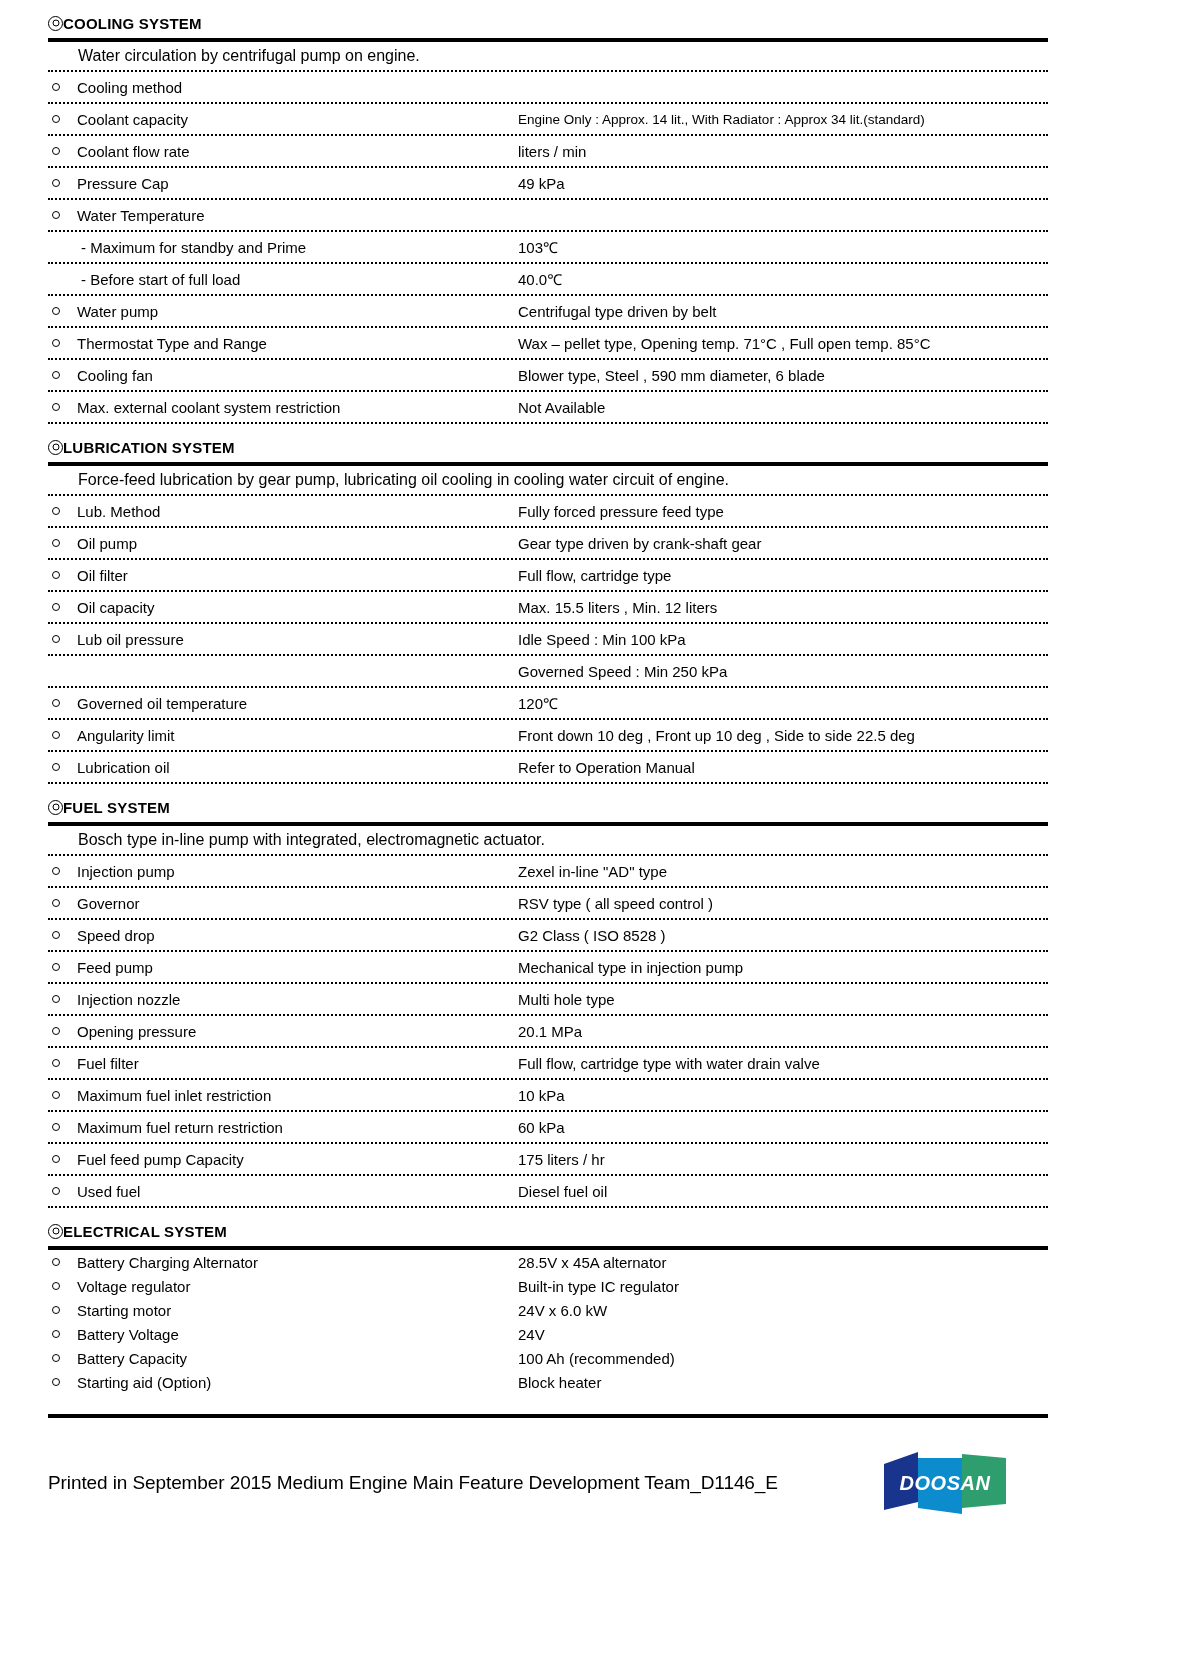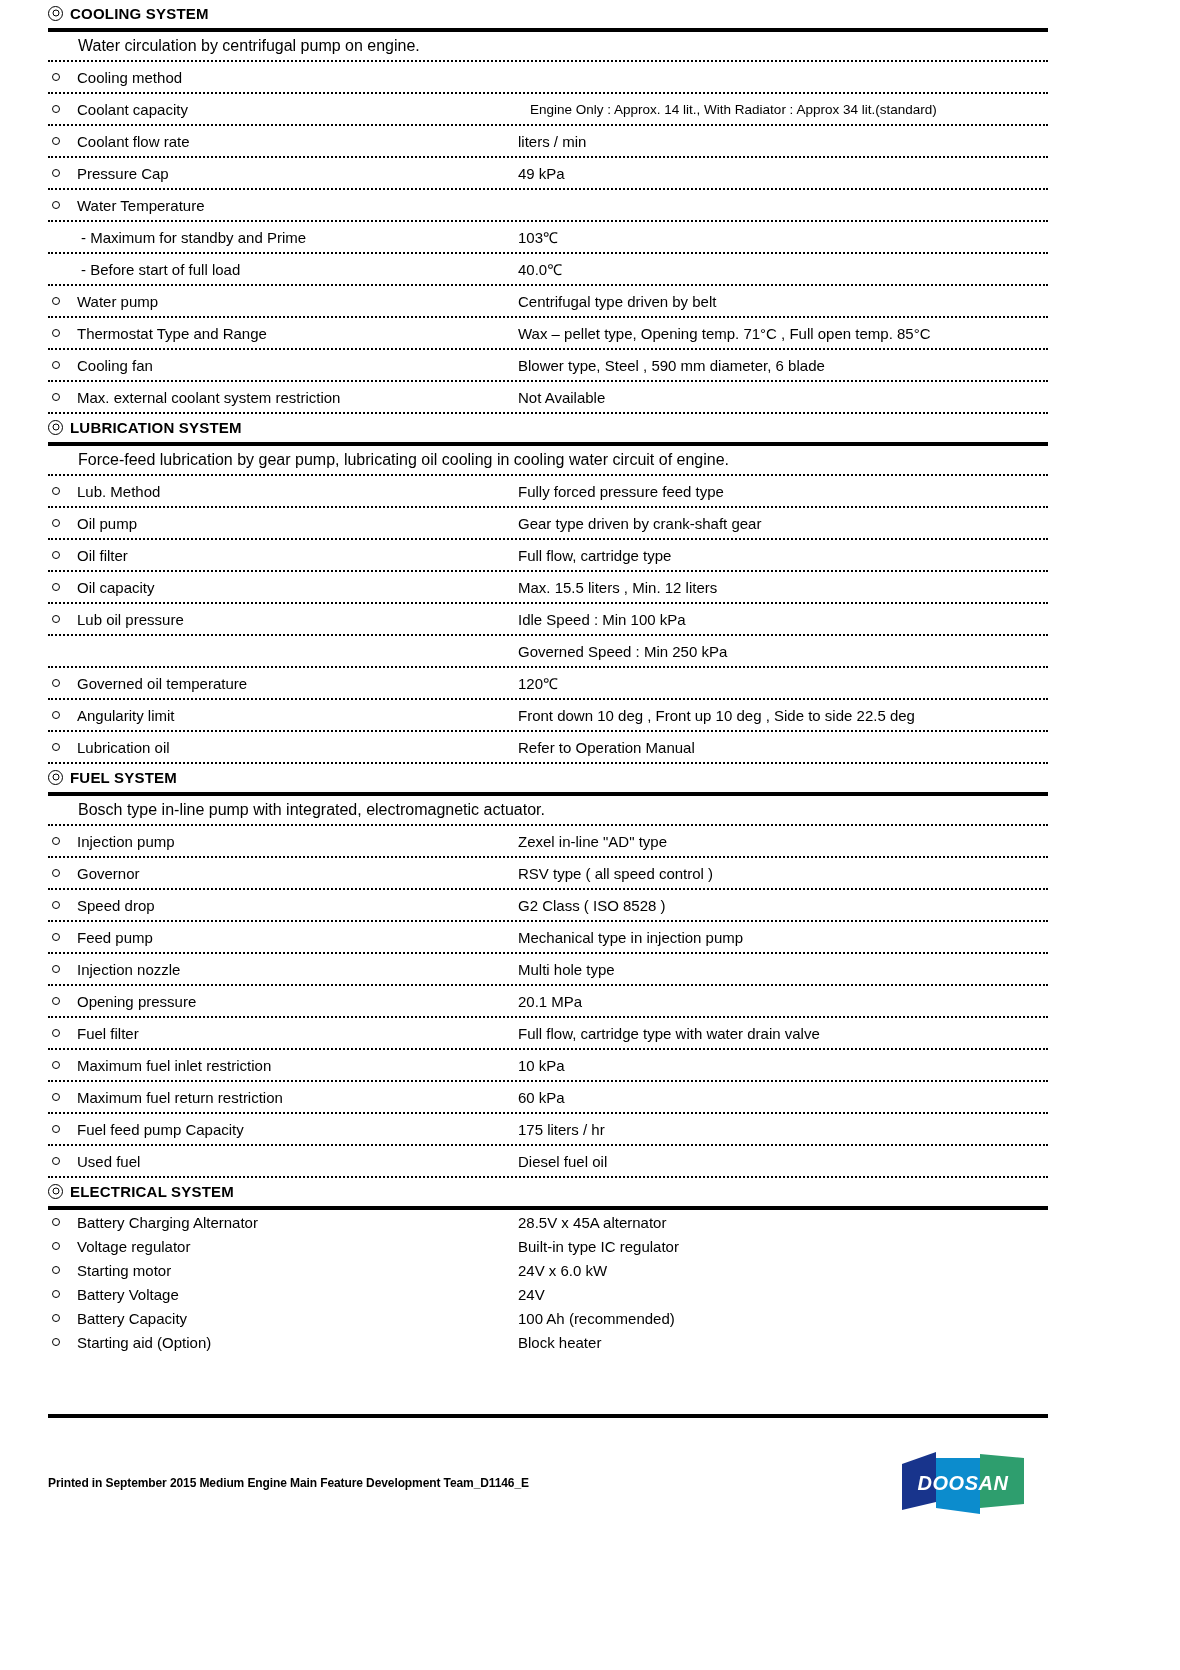--- a/index.html
+++ b/index.html
@@ -20,22 +20,22 @@
     left: 48px;
     top: 0;
     width: 1000px;
     height: 1670px;
   }
 
   
   .section-head {
     display: flex;
     align-items: center;
-    gap: 7px;
     height: 26px;
+    margin-top: 10px;
   }
   .section-head .bullseye {
     width: 15px;
     height: 15px;
     border: 1.6px solid #000;
     border-radius: 50%;
     position: relative;
     flex: none;
     box-sizing: border-box;
   }
@@ -100,21 +100,20 @@
     padding-left: 8px;
   }
   .row .label.blank .ring { visibility: hidden; }
   .row .value {
     flex: 1;
     white-space: nowrap;
     overflow: hidden;
   }
   .row .value.small {
     font-size: 13.5px;
-    margin-left: 12px;
   }
 
   
   .rows.tight .row {
     height: 24px;
   }
 
   .sep {
     border-top: 2px dotted #000;
     height: 0;
@@ -132,31 +131,31 @@
     position: absolute;
     left: 0;
     right: 0;
     top: 1438px;
     height: 90px;
     display: flex;
     align-items: center;
     justify-content: space-between;
   }
   .footer-text {
-    font-size: 12px;
-    font-weight: bold;
+    font-size: 19px;
+    font-weight: normal;
     letter-spacing: -0.1px;
     white-space: nowrap;
   }
   .logo {
     position: relative;
     width: 144px;
     height: 62px;
     flex: none;
-    margin-right: 2px;
+    margin-right: 20px;
   }
   .logo svg { display: block; }
 </style>
 </head>
 <body>
 
 <div class="page">
 
   <div>
     <div class="section-head">

